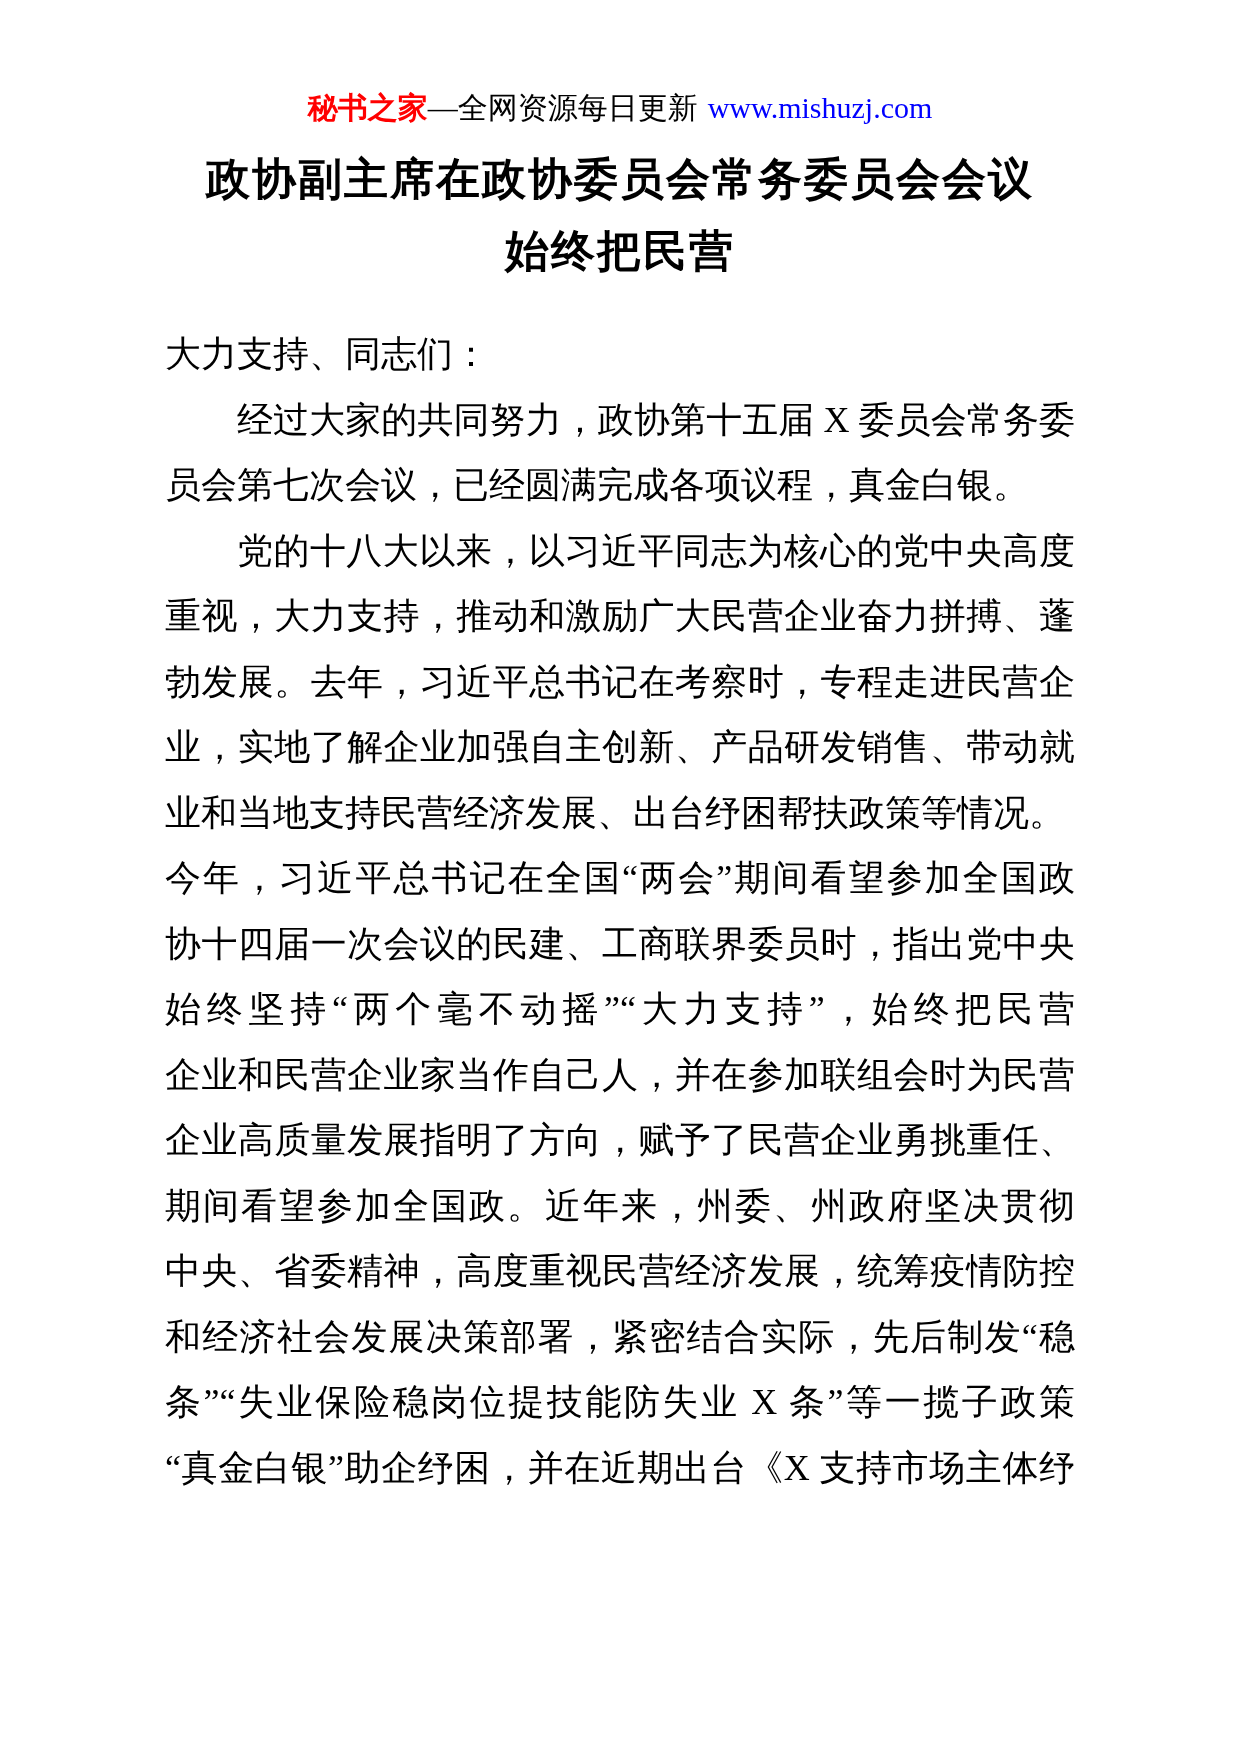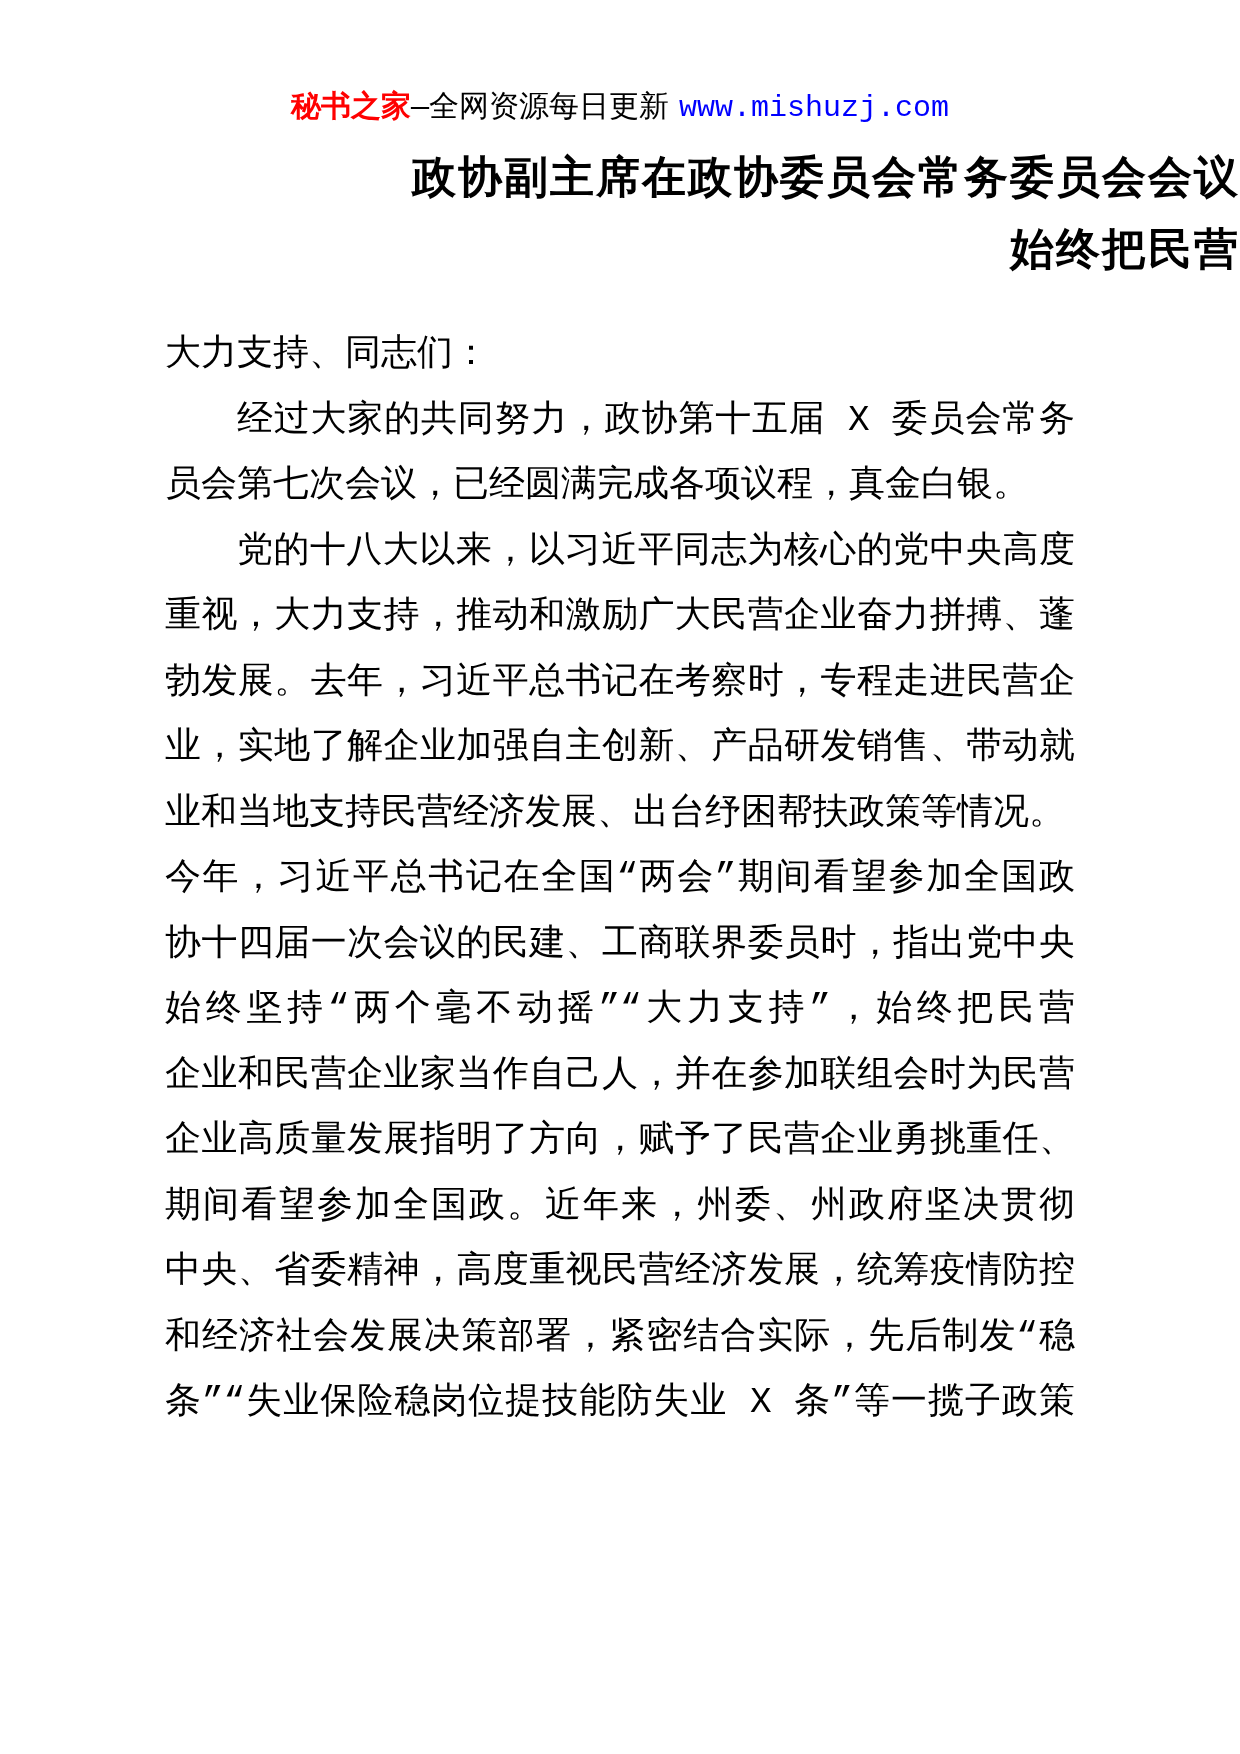--- a/index.html
+++ b/index.html
@@ -6,21 +6,21 @@
     margin: 0;
     padding: 0;
     background: #ffffff;
   }
   .page {
     position: relative;
     width: 1240px;
     height: 1510px;
     background: #ffffff;
     overflow: hidden;
-    font-family: Liberation Mono, monospace;
+    font-family: Liberation Serif, serif;
     color: #000000;
     box-sizing: border-box;
   }
   .doc-header {
     margin-top: 88px;
     height: 40px;
     line-height: 40px;
     text-align: center;
     font-size: 30px;
     white-space: nowrap;
@@ -32,21 +32,21 @@
   .tagline {
     color: #000000;
   }
   .site-url {
     color: #0000ff;
     margin-left: 10px;
     text-decoration: none;
   }
   .doc-title {
     margin-top: 16px;
-    text-align: right;
+    text-align: center;
     font-size: 44px;
     font-weight: bold;
     line-height: 72px;
     letter-spacing: 2px;
   }
   .doc-body {
     margin: 34px auto 0 165px;
     width: 910px;
     font-size: 36px;
   }
@@ -91,15 +91,16 @@
     <div class="bline">业和当地支持民营经济发展、出台纾困帮扶政策等情况。</div>
     <div class="bline j">今年，习近平总书记在全国“两会”期间看望参加全国政</div>
     <div class="bline j">协十四届一次会议的民建、工商联界委员时，指出党中央</div>
     <div class="bline j">始终坚持“两个毫不动摇”“大力支持”，始终把民营</div>
     <div class="bline j">企业和民营企业家当作自己人，并在参加联组会时为民营</div>
     <div class="bline j">企业高质量发展指明了方向，赋予了民营企业勇挑重任、</div>
     <div class="bline j">期间看望参加全国政。近年来，州委、州政府坚决贯彻</div>
     <div class="bline j">中央、省委精神，高度重视民营经济发展，统筹疫情防控</div>
     <div class="bline j">和经济社会发展决策部署，紧密结合实际，先后制发“稳</div>
     <div class="bline j">条”“失业保险稳岗位提技能防失业 X 条”等一揽子政策</div>
+    <div class="bline j">“真金白银”助企纾困，并在近期出台《X 支持市场主体纾</div>
   </div>
 
 </div>
 
 </body></html>

